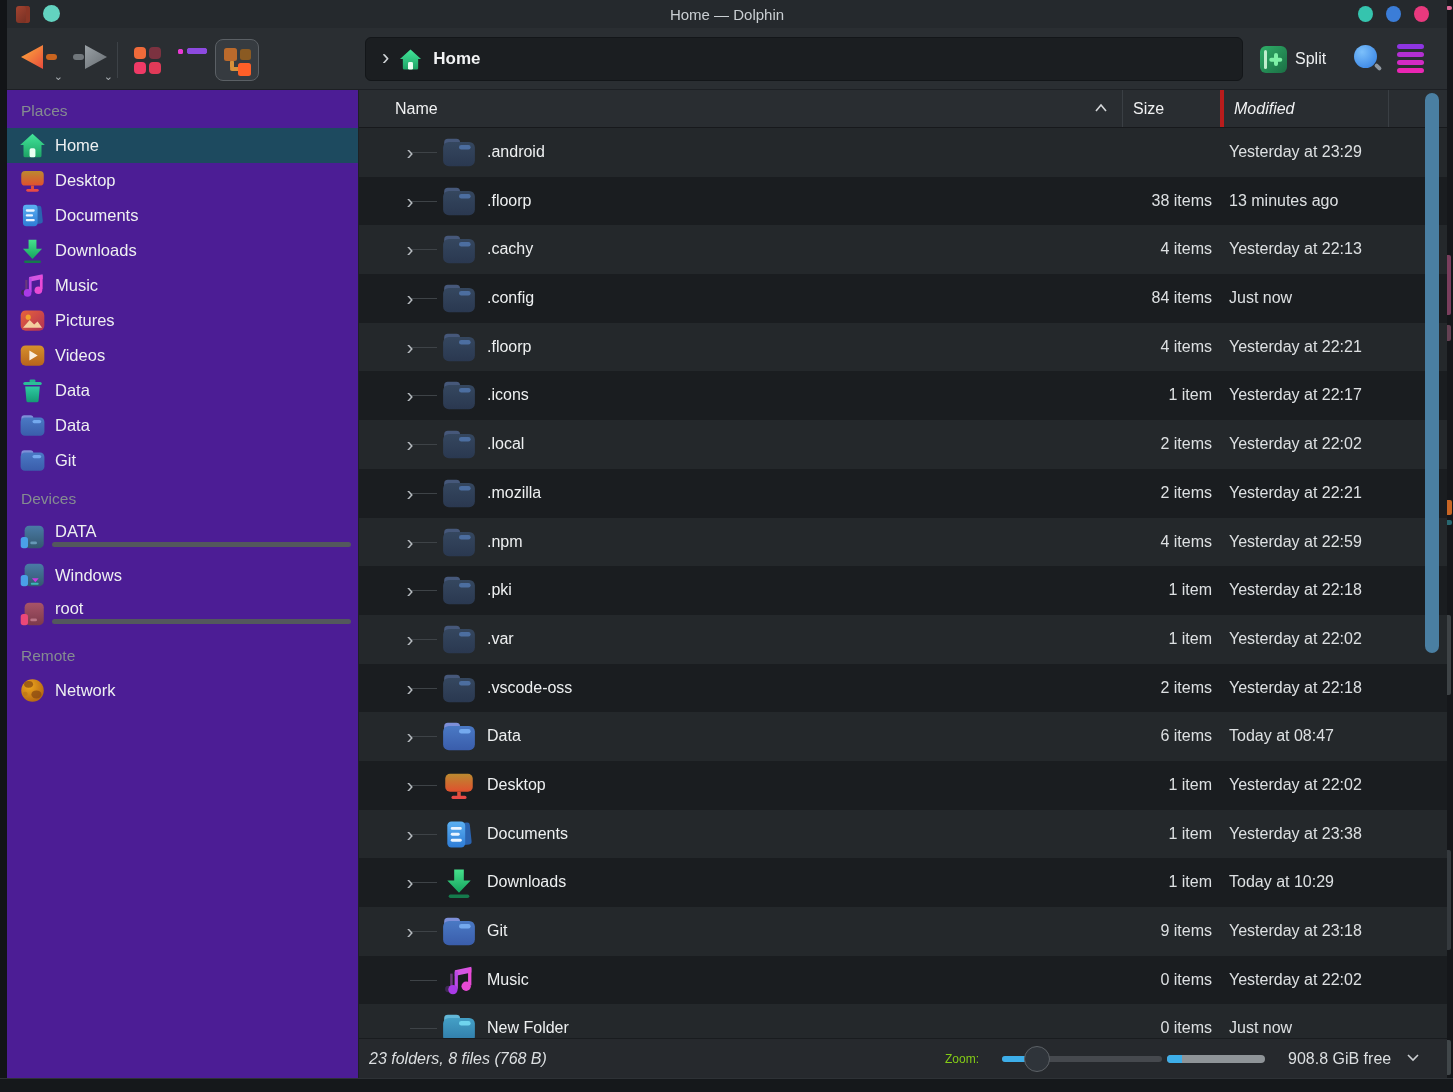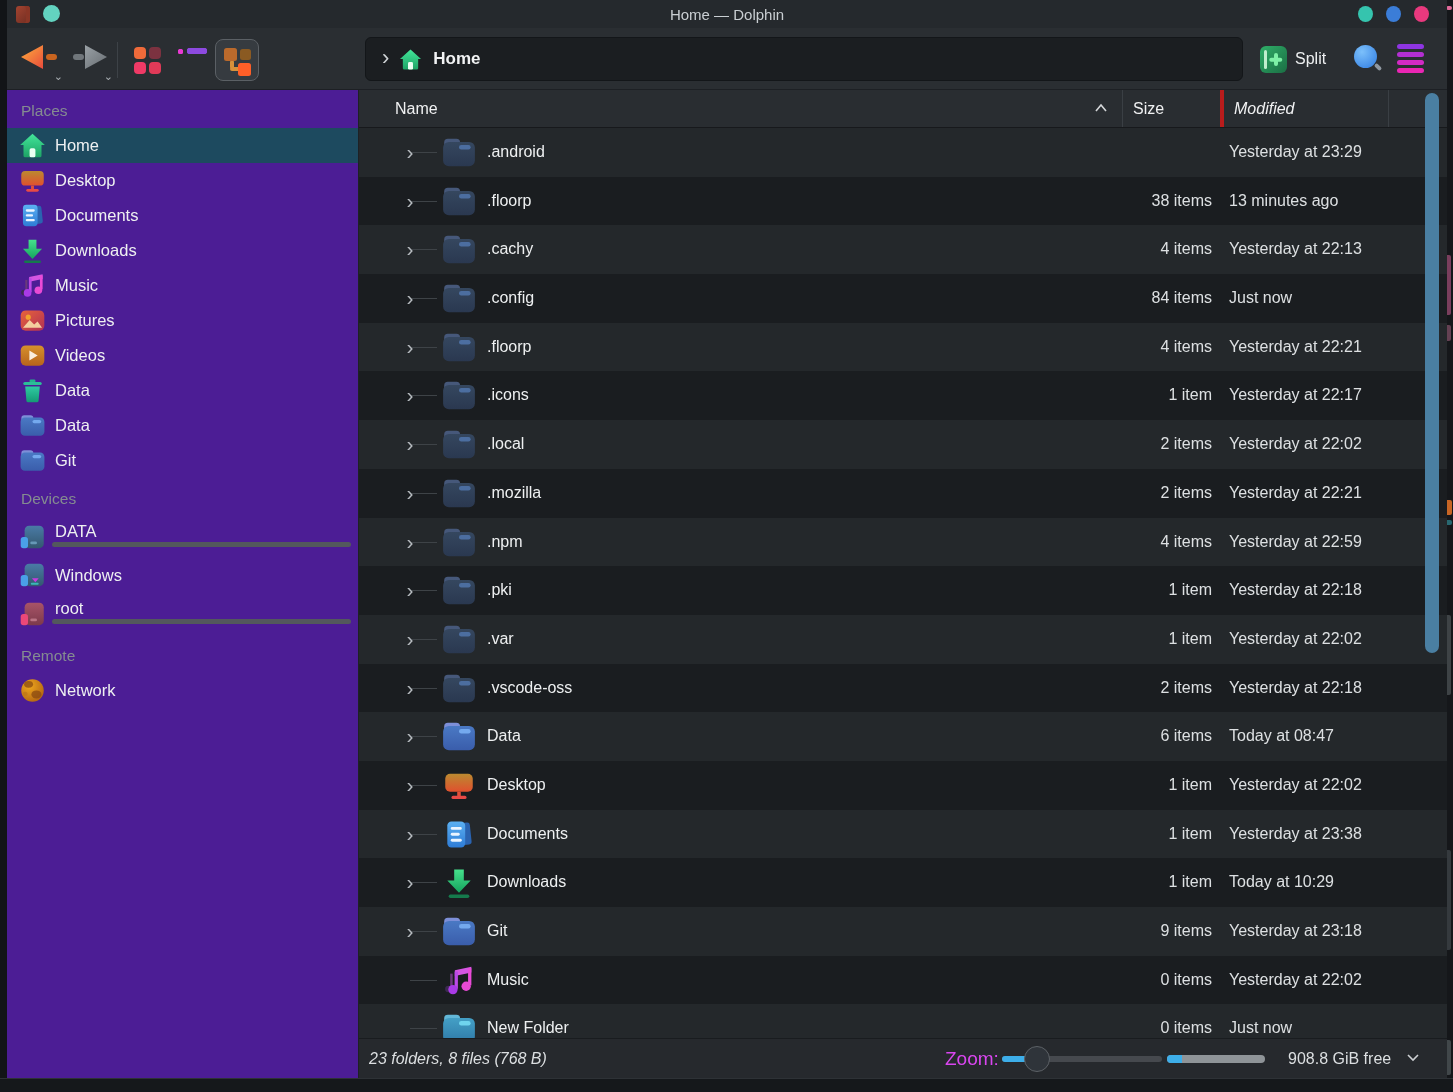--- a/index.html
+++ b/index.html
@@ -109,21 +109,21 @@
   .fname { position:absolute; left:128px; top:0; height:48.7px; line-height:48.7px; color:#eef0f1; font-size:16px; }
   .fsize { position:absolute; left:610px; width:243px; top:0; height:48.7px; line-height:48.7px; color:#dde0e2; font-size:16px; text-align:right; }
   .fmod  { position:absolute; left:870px; top:0; height:48.7px; line-height:48.7px; color:#dde0e2; font-size:16px; }
 
   .vscrollbar { position:absolute; top:0; right:2px; width:26px; bottom:40px; }
   .vthumb { position:absolute; left:6px; top:3px; width:14px; height:560px; border-radius:7px; background:#4a7fa2; }
 
   
   .statusbar { position:absolute; left:0; right:0; bottom:0; height:40px; background:#26292d; border-top:1px solid #191c1f; }
   .sb-summary { position:absolute; left:10px; top:0; height:40px; line-height:40px; color:#dcdfe1; font-size:16px;font-style:italic; }
-  .zoom-label { position:absolute; left:586px; top:0; height:40px; line-height:40px; color:#d946ef; font-size:19px; }
+  .zoom-label { position:absolute; left:586px; top:0; height:40px; line-height:40px; color:#84cc16; font-size:12px; }
   .zoom-slider { position:absolute; left:643px; top:17px; width:160px; height:6px; border-radius:3px; background:#46494e; }
   .zoom-fill { position:absolute; left:0; top:0; height:6px; width:36px; border-radius:3px; background:#3daee9; }
   .zoom-handle { position:absolute; left:22px; top:-10px; width:26px; height:26px; border-radius:50%; background:#2f343a; border:1px solid #5c6166; }
   .cap-bar { position:absolute; left:808px; top:16px; width:98px; height:8px; border-radius:4px; background:#8f9498; }
   .cap-fill { position:absolute; left:0; top:0; height:8px; width:15px; border-radius:4px 0 0 4px; background:#3daee9; }
   .free-label { position:absolute; left:929px; top:0; height:40px; line-height:40px; color:#dcdfe1; font-size:16px; }
   .free-chev { position:absolute; left:1046px; top:12px; }
 </style>
 </head>
 <body>

